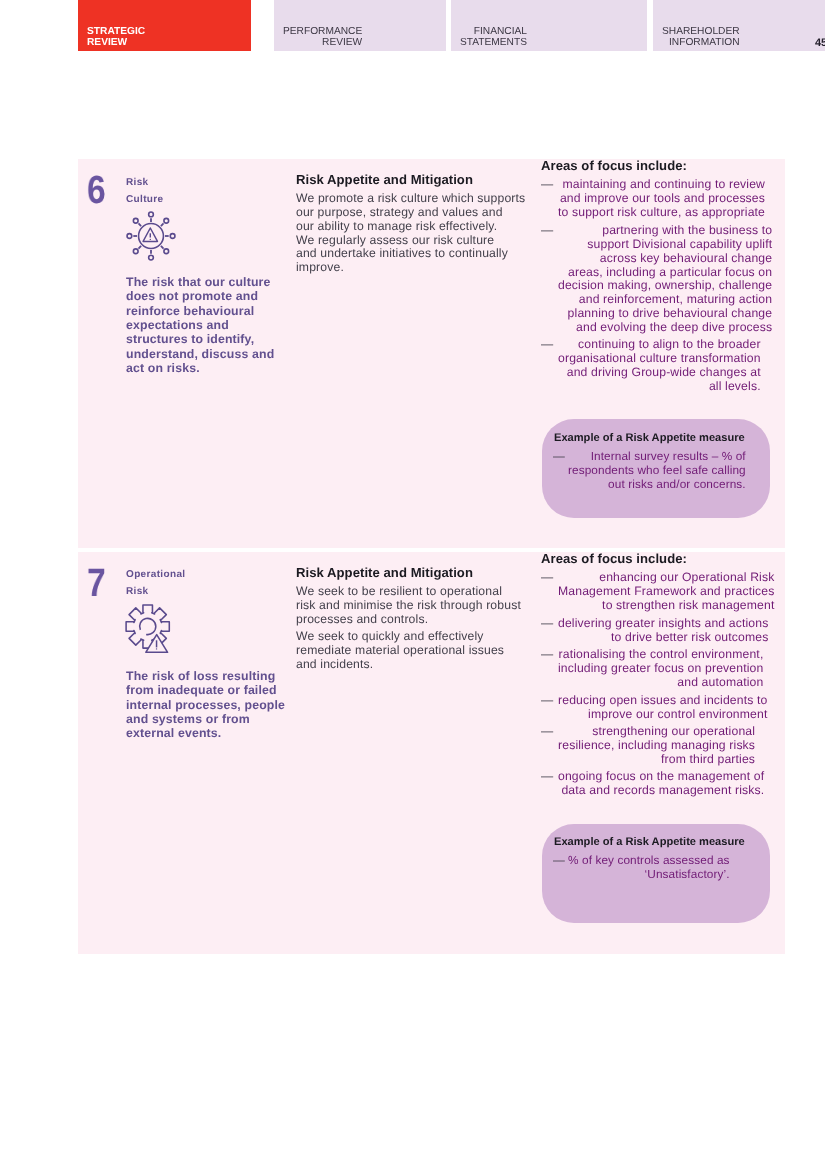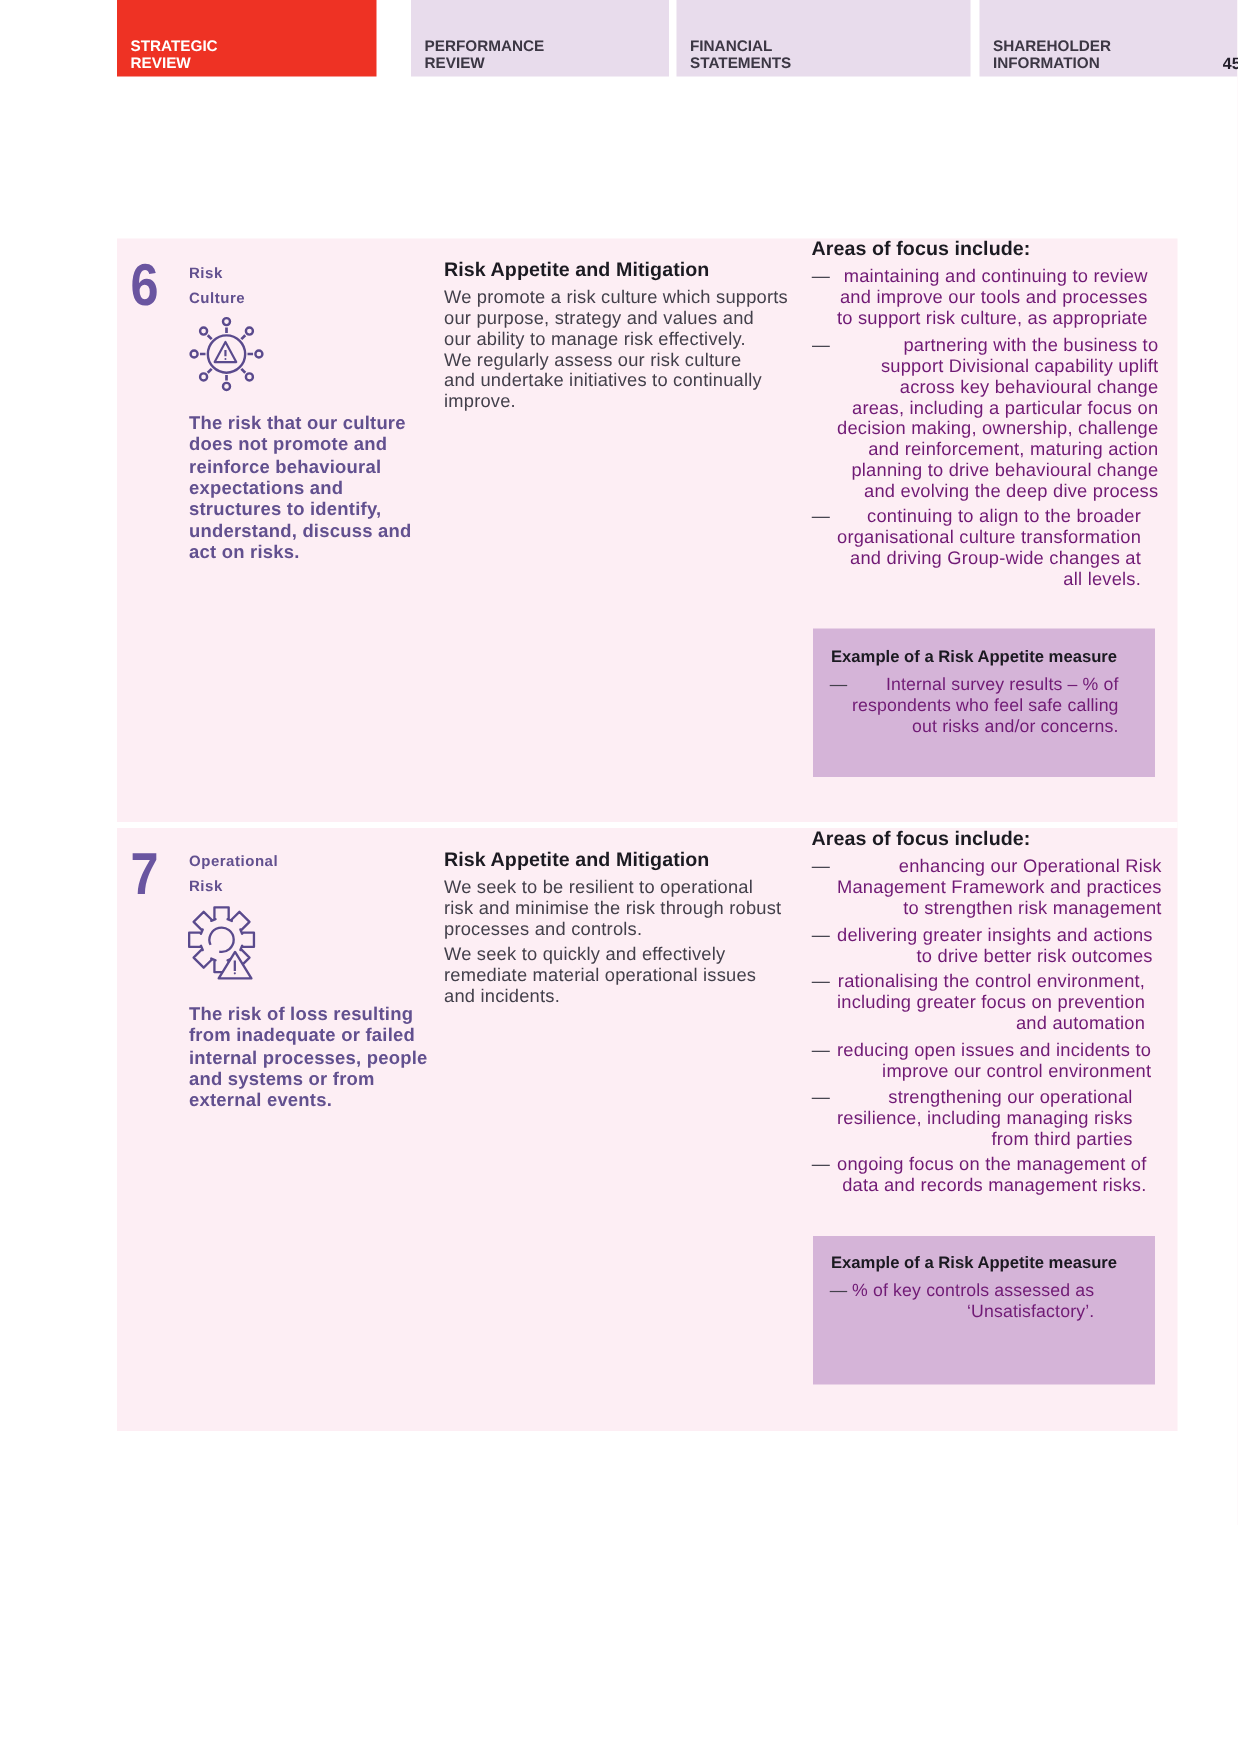--- a/index.html
+++ b/index.html
@@ -12,21 +12,21 @@
   .page{position:relative;width:825px;height:1168px;overflow:hidden;background:#fff;}
 
   
   .navbar{position:absolute;left:78px;top:0;width:747px;height:51.4px;display:flex;}
   .tab{height:51.4px;box-sizing:border-box;position:relative;}
   .tab-label{will-change:transform;position:absolute;left:9.4px;top:25.6px;font-size:10.2px;line-height:11.3px;
              letter-spacing:0;white-space:pre-line;}
   .tab.active{background:#ee3224;width:172.5px;margin-right:23px;}
   .tab.active .tab-label{color:#ffffff;font-weight:700;}
   .tab.plain{background:#e8dcec;}
-  .tab.plain .tab-label{color:#3c3744;font-weight:700;}
+  .tab.plain .tab-label{color:#3c3744;font-weight:400;text-align:right;}
   .tab.t2{width:172.3px;margin-right:4.8px;}
   .tab.t3{width:196px;margin-right:6.2px;}
   .tab.t4{flex:1;}
   .pagenum{will-change:transform;position:absolute;left:161.8px;top:37.8px;font-size:11px;line-height:11.3px;font-weight:700;color:#231f2b;letter-spacing:0;}
 
   
   .panel{position:absolute;left:78px;top:159px;width:707px;background:#fdeef4;}
   .row{display:flex;}
   .row.r1{height:389.3px;}
   .row.r2{height:402px;}
@@ -47,21 +47,21 @@
 
   .h{will-change:transform;font-size:13.1px;letter-spacing:0.05px;font-weight:700;color:#1b1a21;line-height:14px;margin:0 0 5.4px 0;}
   .p{will-change:transform;font-size:12.2px;letter-spacing:0.15px;line-height:13.85px;color:#43404b;margin:0 0 2.6px 0;}
   .p:last-child{margin-bottom:0;}
   .bullets{margin:0;padding:0;list-style:none;}
   .bullets li{display:flex;margin-bottom:3.8px;}
   .bullets li:last-child{margin-bottom:0;}
   .dash{will-change:transform;width:16.5px;flex:none;color:#43404b;font-size:12.2px;line-height:13.85px;}
   .btext{will-change:transform;font-size:12.2px;letter-spacing:0.15px;line-height:13.85px;color:#701a75;text-align:right;}
 
-  .measure{background:#d5b4d8;width:227.5px;height:98.7px;box-sizing:border-box;padding:12.3px 12px 0 11.9px;margin-top:25.8px;margin-left:1.3px;}
+  .measure{background:#d5b4d8;width:227.5px;height:98.7px;box-sizing:border-box;padding:12.3px 12px 0 11.9px;margin-top:25.8px;margin-left:1.3px;border-radius:32px;}
   .measure .h{font-size:11.1px;letter-spacing:0;line-height:13px;margin-bottom:5.3px;}
   .measure .btext{font-size:11.8px;letter-spacing:0.1px;line-height:13.9px;}
   .measure .dash{font-size:11.8px;line-height:13.9px;width:15.6px;margin-left:-1.3px;}
 </style>
 </head>
 <body>
 
 <div class="page">
 
   <div class="navbar">

